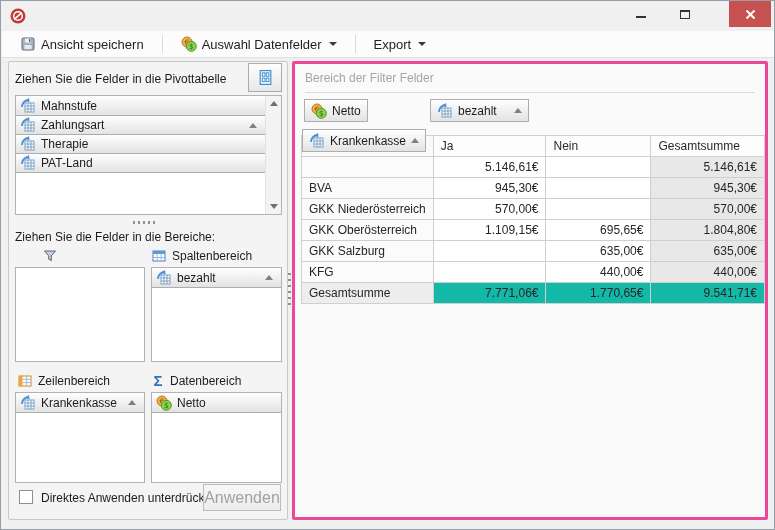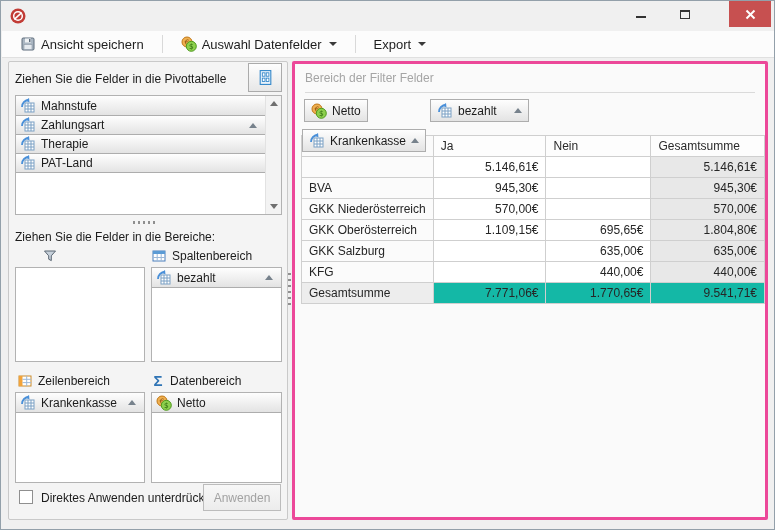--- a/index.html
+++ b/index.html
@@ -66,21 +66,21 @@
 
   
   .area-head { position:absolute; display:flex; align-items:center; gap:5px; font-size:12px; color:#1c1c1c; }
   .area-box { position:absolute; border:1px solid #b2b2b2; background:#fff; }
   .area-box .chip { border-left:none; border-right:none; border-top:none; }
 
   .apply-row { position:absolute; left:8px; bottom:8px; width:264px; height:27px; }
   .checkbox { position:absolute; left:2px; top:6px; width:14px; height:14px; border:1px solid #8f8f8f; background:#fff; }
   .cb-label { position:absolute; left:24px; top:7px; font-size:12px; color:#1c1c1c; white-space:nowrap; }
   .apply-btn { position:absolute; right:0; top:0; width:78px; height:27px; border:1px solid #bcbcbc;
-               background:linear-gradient(#f7f7f7,#ececec); color:#a2a2a2; font-size:12px;
+               background:linear-gradient(#f7f7f7,#ececec); color:#a2a2a2; font-size:16px;
                display:flex; align-items:center; justify-content:center; }
 
   
   .filter-area-label { position:absolute; left:10px; top:7px; font-size:12px; color:#a5a5a5; }
   .filter-line { position:absolute; left:10px; right:10px; top:28px; height:1px; background:#dadada; }
   .pivot-chip { position:absolute; height:23px; border:1px solid #adadad;
                 background:linear-gradient(#fefefe,#e3e3e3); display:flex; align-items:center; gap:5px;
                 padding:0 6px; font-size:12px; color:#1c1c1c; z-index:3; }
   .chip-netto { left:9px; top:35px; }
   .chip-bezahlt { left:135px; top:35px; width:99px; }

